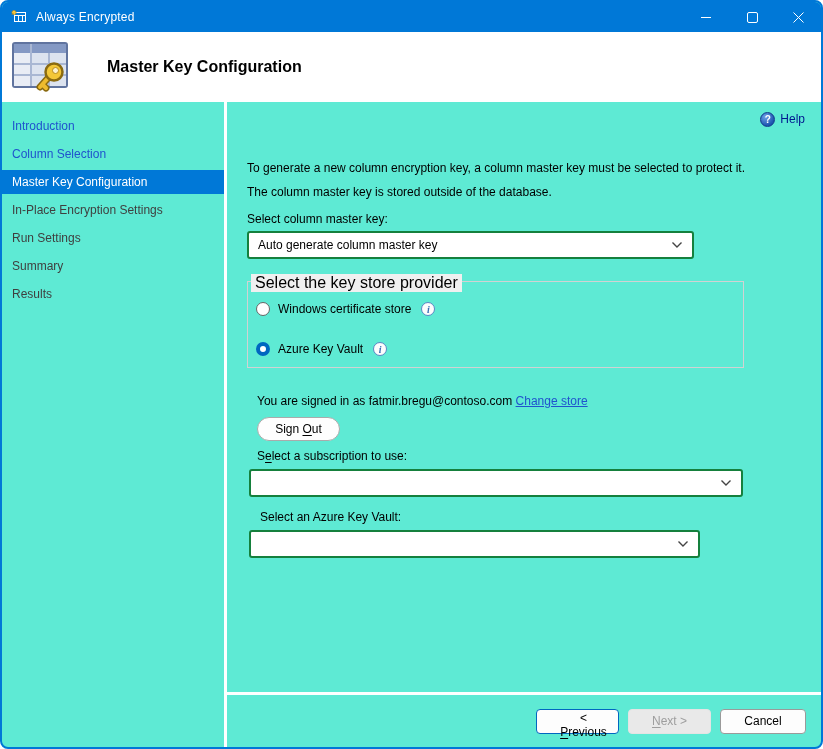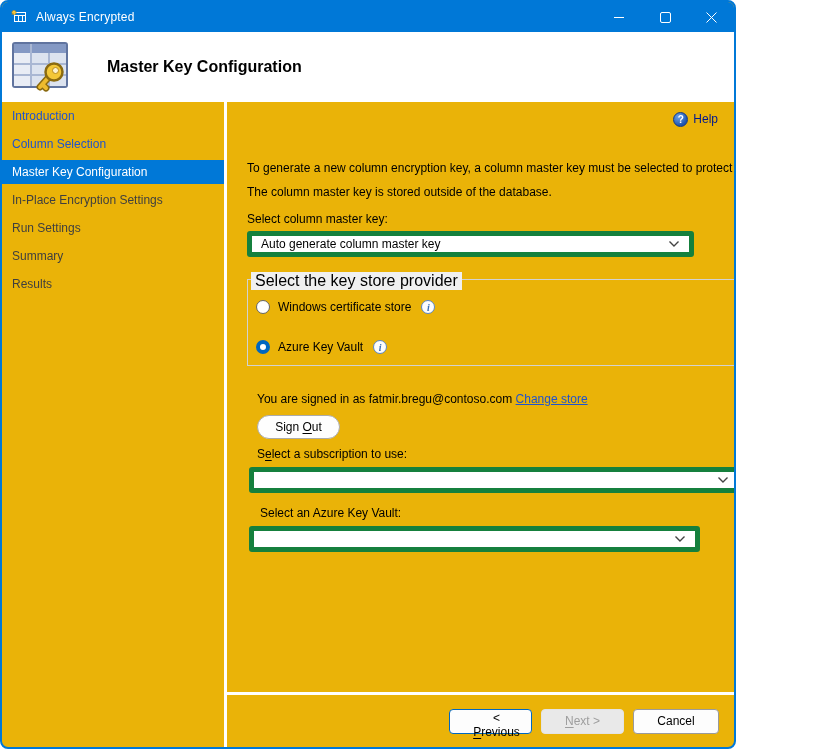--- a/index.html
+++ b/index.html
@@ -1,49 +1,49 @@
 <!DOCTYPE html>
 <html><head>
 <meta charset="utf-8">
 <style>
   html,body { margin:0; padding:0; background:#ffffff; font-family:"Liberation Sans", sans-serif; }
   .window {
-    width:736px; height:749px; box-sizing:border-box;
+    width:823px; height:749px; box-sizing:border-box;
     border:2px solid #0078d7; border-radius:8px; overflow:hidden;
-    display:flex; flex-direction:column; background:#eab308;
+    display:flex; flex-direction:column; background:#5eead4;
   }
   
   .titlebar { flex:0 0 30px; background:#0078d7; display:flex; align-items:center; color:#fff; }
   .titlebar-icon { margin:0 9px 0 9px; display:flex; }
   .titlebar-title { font-size:12px; letter-spacing:.2px; }
   .titlebar-controls { margin-left:auto; display:flex; height:100%; }
   .tb-btn { width:46px; display:flex; align-items:center; justify-content:center; cursor:default; }
   
   .header { flex:0 0 70px; background:#ffffff; display:flex; align-items:center; }
   .header-icon { margin-left:8px; display:flex; }
   .header-title { margin-left:33px; font-size:16px; font-weight:bold; color:#000; }
   
   .body { flex:1; display:flex; min-height:0; }
-  .sidebar { flex:0 0 222px; padding-top:0; }
+  .sidebar { flex:0 0 222px; padding-top:10px; }
   .nav-item { height:28px; line-height:28px; padding-left:10px; font-size:12px; color:#3f3f3f; white-space:nowrap; }
   .nav-item.visited { color:#2053cd; }
   .nav-item.selected { background:#0078d7; color:#fff; height:24px; line-height:24px; margin:2px 0; }
   .vsep { flex:0 0 3px; background:#ffffff; }
   .main { flex:1; display:flex; flex-direction:column; min-width:0; }
   .content { flex:1; padding:8px 16px 0 20px; font-size:12px; color:#000; }
   .help-row { display:flex; justify-content:flex-end; align-items:center; gap:5px; height:18px; }
   .help-label { color:#00188f; font-size:12px; }
   .help-badge { width:15px; height:15px; border-radius:50%;
     background:radial-gradient(circle at 35% 30%, #6ea4e8, #1d55b0 70%);
     color:#fff; font-size:10px; font-weight:bold; display:flex; align-items:center; justify-content:center;
     border:1px solid #12398a; box-sizing:border-box; }
   .intro { width:514px; line-height:24px; margin-top:28px; white-space:pre-wrap; }
   .field-label { margin-top:8px; }
-  .combo { background:#fff; border:5px solid #15803d; border-radius:3px; height:26px;
-    display:flex; align-items:center; justify-content:space-between; padding:4px 9px; box-sizing:border-box; }
+  .combo { background:#fff; border:2px solid #15803d; border-radius:3px; height:26px;
+    display:flex; align-items:center; justify-content:space-between; padding:12px 9px; box-sizing:border-box; }
   .combo-master { width:447px; margin-top:5px; }
   .combo-sub { width:494px; margin-left:2px; margin-top:6px; }
   .combo-akv { width:451px; margin-left:2px; margin-top:6px; }
   .chev { display:flex; }
   .groupbox { width:497px; height:87px; border:1px solid #d2d2d2; margin-top:22px; position:relative;
     box-sizing:border-box; padding:20px 0 0 8px; }
   .groupbox-label { position:absolute; top:-8px; left:3px; background:#f0f0f0; padding:0 4px; font-size:16px; }
   .radio-row { display:flex; align-items:center; gap:8px; margin-bottom:26px;text-align:right; }
   .radio { width:14px; height:14px; border-radius:50%; box-sizing:border-box; background:#fff; flex:0 0 14px; }
   .radio.unchecked { border:1px solid #666; }

